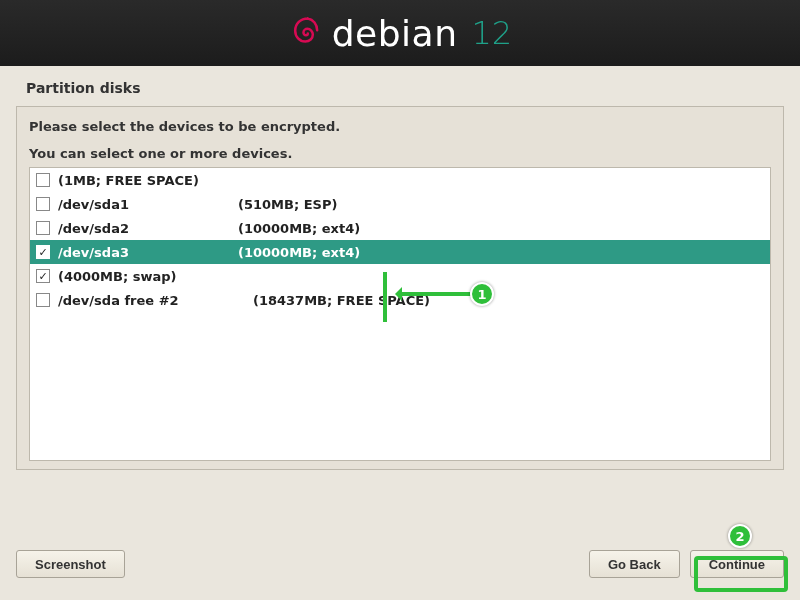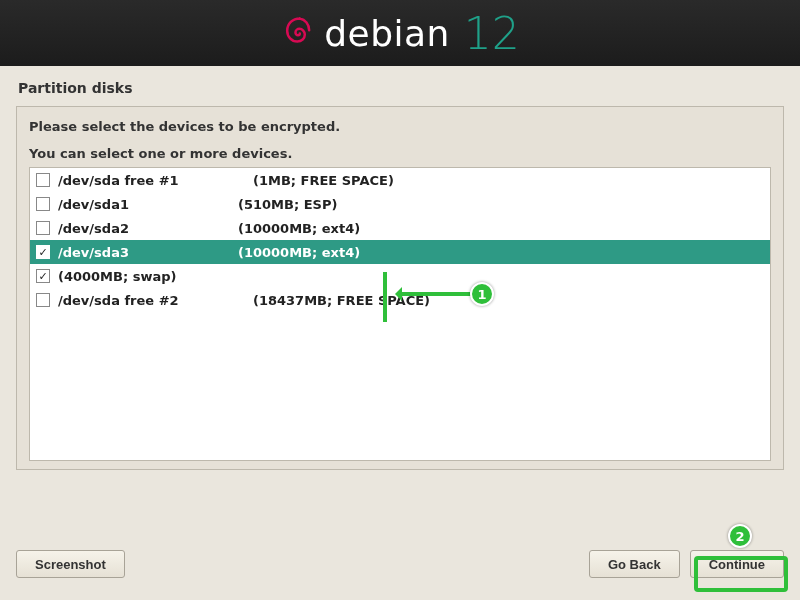--- a/index.html
+++ b/index.html
@@ -5,23 +5,23 @@
   * { box-sizing: border-box; margin: 0; padding: 0; }
   html, body { width: 800px; height: 600px; overflow: hidden; font-family: "DejaVu Sans", Arial, sans-serif; background: #eae6dd; }
   .banner {
     width: 800px; height: 66px;
     background: linear-gradient(#2a2a2a, #1c1c1c);
     display: flex; align-items: center; justify-content: center;
     gap: 8px;
   }
   .swirl svg { width: 36px; height: 36px; }
   .brand-name { color: #fff; font-size: 36px; font-weight: 400; letter-spacing: 0.5px; }
-  .brand-ver { color: #1fa189; font-size: 44px; font-weight: 300; margin-left: 6px; }
+  .brand-ver { color: #1fa189; font-size: 32px; font-weight: 300; margin-left: 6px; }
 
-  .page-title { padding: 14px 18px 10px; font-size: 14px; font-weight: bold; color: #333; }
+  .page-title { padding: 14px 18px 10px; font-size: 14px; font-weight: bold; color: #333; margin-left: 8px; }
 
   .panel {
     margin: 0 16px;
     border: 1px solid #bdb8ac;
     background: #e6e1d7;
     padding: 12px 12px 8px;
     height: 364px;
     display: flex; flex-direction: column;
   }
   .instr1 { font-size: 13px; font-weight: bold; color: #333; margin-bottom: 12px; }
@@ -106,21 +106,20 @@
 
 <div class="page-title">Partition disks</div>
 
 <div class="panel">
   <div class="instr1">Please select the devices to be encrypted.</div>
   <div class="instr2">You can select one or more devices.</div>
 
   <div class="device-list" id="device-list">
       <div class="row wide">
         <span class="cb"></span>
-        <span class="dev-name">/dev/sda free #1</span>
         <span class="dev-detail">(1MB; FREE SPACE)</span>
       </div>
       <div class="row">
         <span class="cb"></span>
         <span class="dev-name">/dev/sda1</span>
         <span class="dev-detail">(510MB; ESP)</span>
       </div>
       <div class="row">
         <span class="cb"></span>
         <span class="dev-name">/dev/sda2</span>

